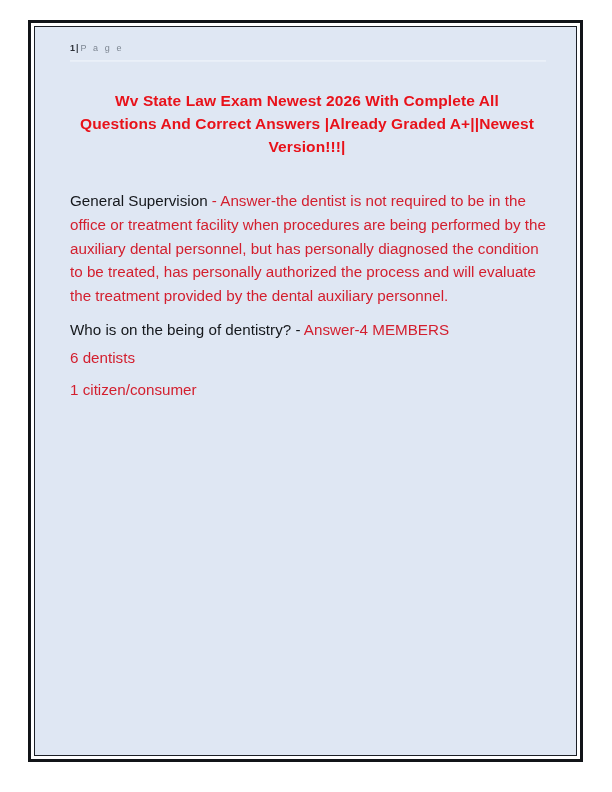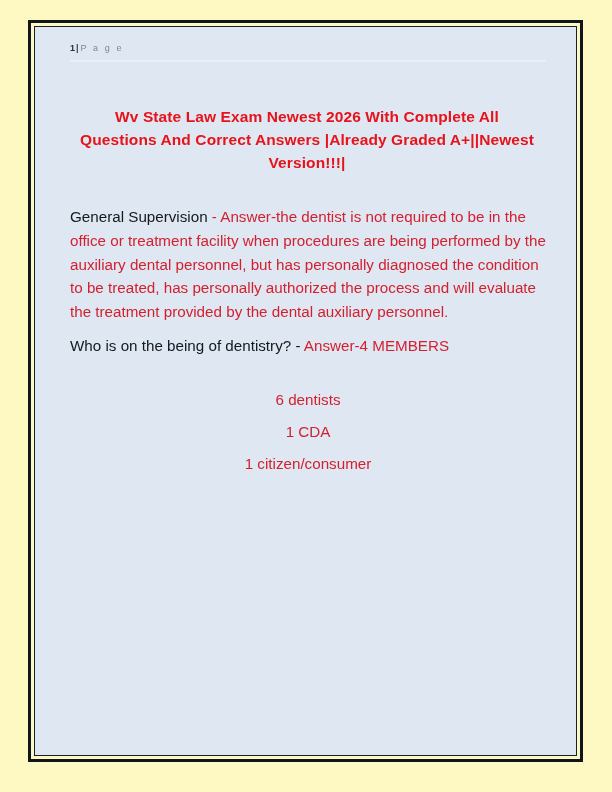--- a/index.html
+++ b/index.html
@@ -13,21 +13,21 @@
     font-family: "Liberation Sans", sans-serif;
     overflow: hidden;
   }
 
   .page {
     position: absolute;
     left: 0;
     top: 0;
     width: 612px;
     height: 792px;
-    background: #fef9c3;
+    background: #ffffff;
   }
 
   
   .page-frame-outer {
     position: absolute;
     left: 28px;
     top: 20px;
     width: 555px;
     height: 742px;
     border: 3px solid #111418;
@@ -82,43 +82,41 @@
     margin: 2px 0 0 0;
     width: 100%;
   }
 
   .doc-title {
     color: #e8121a;
     font-weight: bold;
     font-size: 15.5px;
     line-height: 23px;
     text-align: center;
-    margin: 43px 8px 0 6px;
+    margin: 27px 8px 0 6px;
     letter-spacing: 0.1px;
   }
 
   .qa-block {
     margin-top: 31px;
     font-size: 15.2px;
     line-height: 23.8px;
     color: #cc2233;
   }
   .qa-block.tight {
     margin-top: 10px;
   }
   .q-text {
     color: #15181c;
   }
   .a-text {
     color: #d31f2e;
   }
 
   .list-block {
-    margin-top: 26px;
-    text-align: center;
   }
   .list-item {
     color: #d31f2e;
     font-size: 15.2px;
     line-height: 32px;
   }
 </style>
 </head>
 <body>
 
@@ -140,18 +138,17 @@
     <div class="qa-block">
       <span class="q-text">General Supervision </span><span class="a-text">- Answer-the dentist is not required to be in the office or treatment facility when procedures are being performed by the auxiliary dental personnel, but has personally diagnosed the condition to be treated, has personally authorized the process and will evaluate the treatment provided by the dental auxiliary personnel.</span>
     </div>
 
     <div class="qa-block tight">
       <span class="q-text">Who is on the being of dentistry? - </span><span class="a-text">Answer-4 MEMBERS</span>
     </div>
 
     <div class="list-block">
       <div class="list-item">6 dentists</div>
-      <div class="list-item">1 CDA</div>
       <div class="list-item">1 citizen/consumer</div>
     </div>
 
   </div>
 </div>
 
 </body></html>

